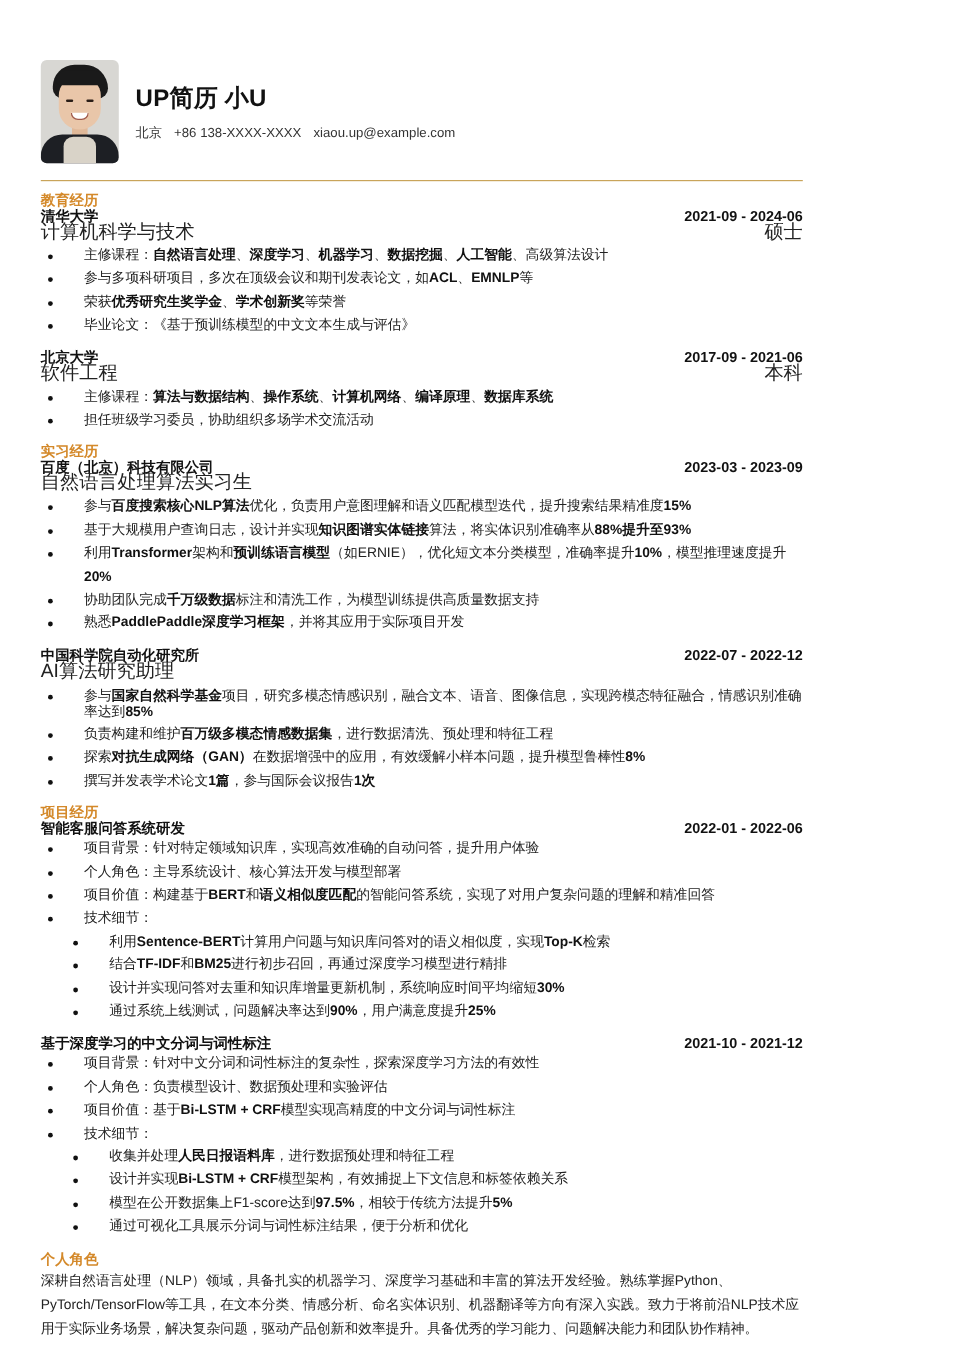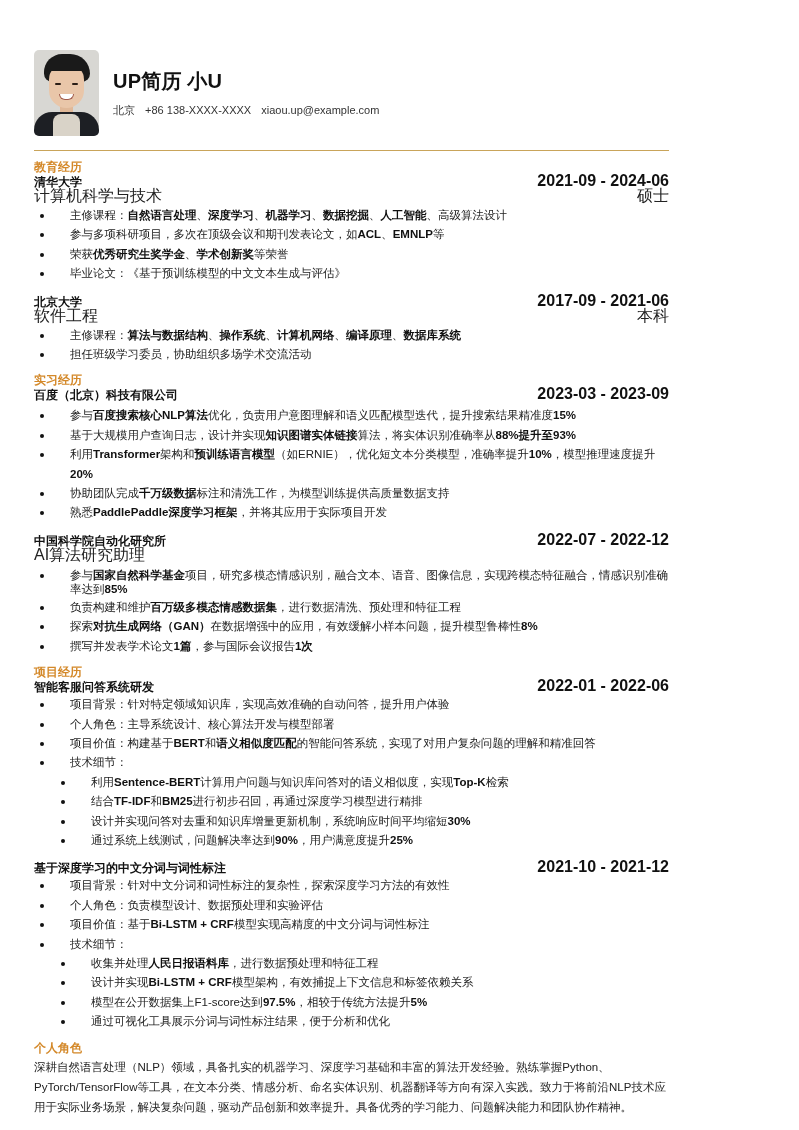--- a/index.html
+++ b/index.html
@@ -19,21 +19,21 @@
   .hinfo { margin-left: 14px; }
   .name { font-size: 20px; font-weight: bold; color: #111; letter-spacing: 0.2px; }
   .contact { margin-top: 8px; font-size: 11px; color: #333; }
   .contact span { margin-right: 7px; }
   .divider { margin-top: 14px; height: 1px; background: #c9a45a; border: none; }
   .section { margin-top: 10px; }
   .sec-title { font-size: 12px; font-weight: bold; color: #d4892a; line-height: 13px; }
   .entry { margin-bottom: 10px; }
   .row { display: flex; justify-content: space-between; align-items: baseline; line-height: 13px; }
   .org { font-weight: bold; font-size: 12px; color: #111; }
-  .date { font-weight: bold; font-size: 16px; color: #111; }
+  .date { font-weight: bold; font-size: 12px; color: #111; }
   .sub { font-size: 16px; color: #222; line-height: 13px; }
   ul.bl { list-style: none; margin-top: 4px; }
   ul.bl li { position: relative; padding-left: 36px; line-height: 19.4px; font-size: 11.5px; color: #222; }
   ul.bl li::before { content: ""; position: absolute; left: 6px; top: 8px; width: 4px; height: 4px; border-radius: 50%; background: #111; }
   ul.bl li.sub2 { padding-left: 57px; }
   ul.bl li.sub2::before { left: 27px; }
   ul.bl li.wrap { line-height: 14px; padding-top: 3px; padding-bottom: 2px; }
   ul.bl li.wrap::before { top: 9px; }
   b { font-weight: bold; color: #111; }
   .summary { margin-top: 2px; font-size: 11.5px; line-height: 20px; color: #222; }
@@ -101,20 +101,21 @@
           </ul>
         </div>
       </div>
       <div class="section" style="margin-top: 0px;">
         <div class="sec-title">实习经历</div>
         <div class="entry">
           <div class="row">
             <div class="org">百度（北京）科技有限公司</div>
             <div class="date">2023-03 - 2023-09</div>
           </div>
+          <div class="sub">自然语言处理算法实习生</div>
           <ul class="bl">
             <li><span>参与</span><b>百度搜索核心NLP算法</b><span>优化，负责用户意图理解和语义匹配模型迭代，提升搜索结果精准度</span><b>15%</b></li>
             <li><span>基于大规模用户查询日志，设计并实现</span><b>知识图谱实体链接</b><span>算法，将实体识别准确率从</span><b>88%提升至93%</b></li>
             <li><span>利用</span><b>Transformer</b><span>架构和</span><b>预训练语言模型</b><span>（如ERNIE），优化短文本分类模型，准确率提升</span><b>10%</b><span>，模型推理速度提升</span><b>20%</b></li>
             <li><span>协助团队完成</span><b>千万级数据</b><span>标注和清洗工作，为模型训练提供高质量数据支持</span></li>
             <li><span>熟悉</span><b>PaddlePaddle深度学习框架</b><span>，并将其应用于实际项目开发</span></li>
           </ul>
         </div>
         <div class="entry">
           <div class="row">

